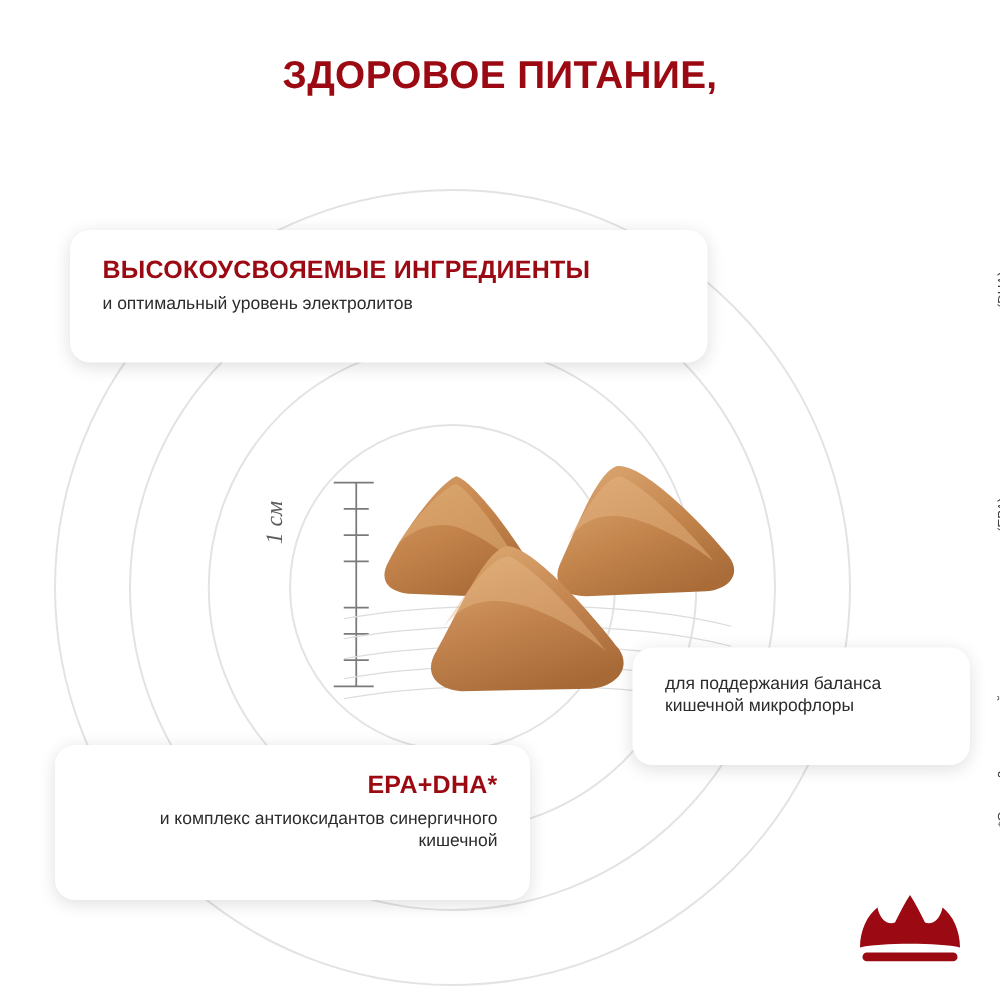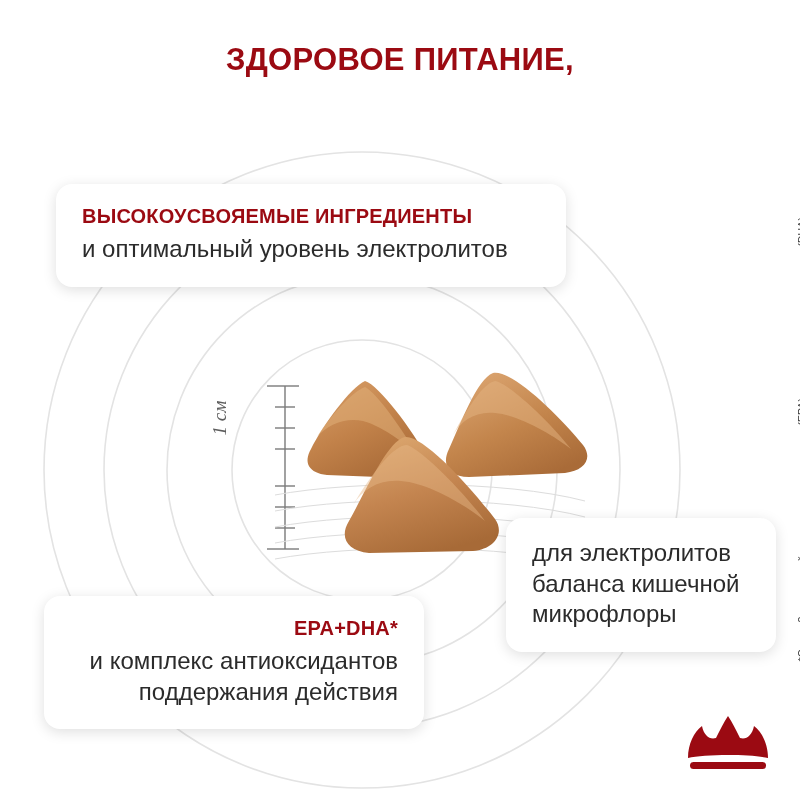--- a/index.html
+++ b/index.html
@@ -88,35 +88,35 @@
   .kibble {
     position: absolute;
   }
 
   
   .card {
     position: absolute;
     background: #ffffff;
     border-radius: 16px;
     box-shadow: 0 3px 14px rgba(0,0,0,0.13);
-    padding: 20px 26px 22px 26px;
+    padding: 20px 26px 38px 26px;
     box-sizing: border-box;
   }
   .card .head {
     color: #9b0a12;
     font-weight: bold;
     font-size: 20px;
     line-height: 1.2;
     margin: 0 0 6px 0;
     text-transform: uppercase;
     letter-spacing: 0.2px;
   }
   .card .sub {
     color: #2b2b2b;
-    font-size: 24px;
+    font-size: 14px;
     line-height: 1.28;
     margin: 0;
   }
 
   #card-top {
     left: 56px;
     top: 184px;
     width: 510px;
   }
   #card-right {
@@ -234,26 +234,26 @@
       <path d="M72,18 C86,22 128,64 150,94 C128,76 92,56 66,54 C44,52 28,62 18,78 C36,48 58,18 72,18 Z" fill="#e6b887" opacity="0.45"></path>
     </svg>
   </div>
 
   <div class="card" id="card-top">
     <p class="head">ВЫСОКОУСВОЯЕМЫЕ ИНГРЕДИЕНТЫ</p>
     <p class="sub">и оптимальный уровень электролитов</p>
   </div>
 
   <div class="card" id="card-right">
-    <p class="sub">для электролитов баланса кишечной микрофлоры</p>
+    <p class="sub">для поддержания баланса кишечной микрофлоры</p>
   </div>
 
   <div class="card" id="card-bottom">
     <p class="head">EPA+DHA*</p>
-    <p class="sub">и комплекс антиоксидантов поддержания действия</p>
+    <p class="sub">и комплекс антиоксидантов синергичного кишечной</p>
   </div>
 
   <div class="footnote">*Омега-3 кислоты: эйкозапентаеновая кислота (EPA) и докозагексаеновая кислота (DHA).</div>
 
   <svg class="logo" viewBox="0 0 92 58">
     <g fill="#9b0a12">
       <path d="M6,44 C6,30 12,18 20,12 C22,22 28,26 34,24 C38,16 42,8 46,2 C50,8 54,16 58,24 C64,26 70,22 72,12 C80,18 86,30 86,44 C70,40 22,40 6,44 Z"></path>
       <rect x="8" y="48" width="76" height="7" rx="3.5"></rect>
     </g>
   </svg>

